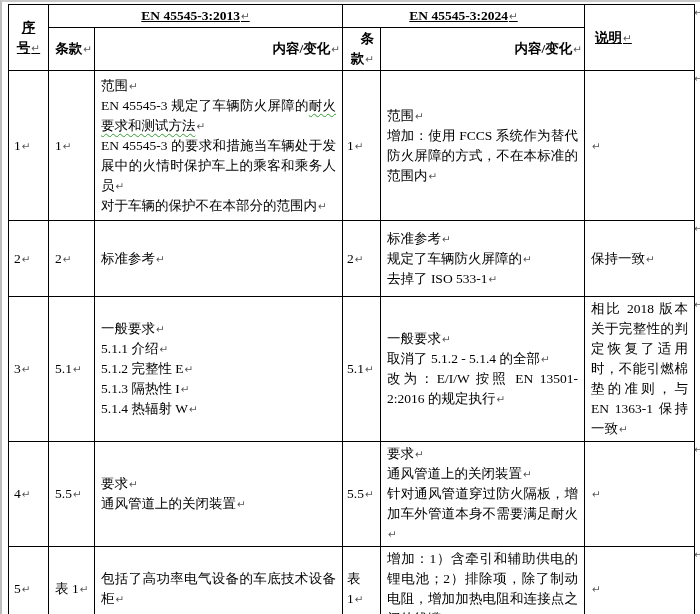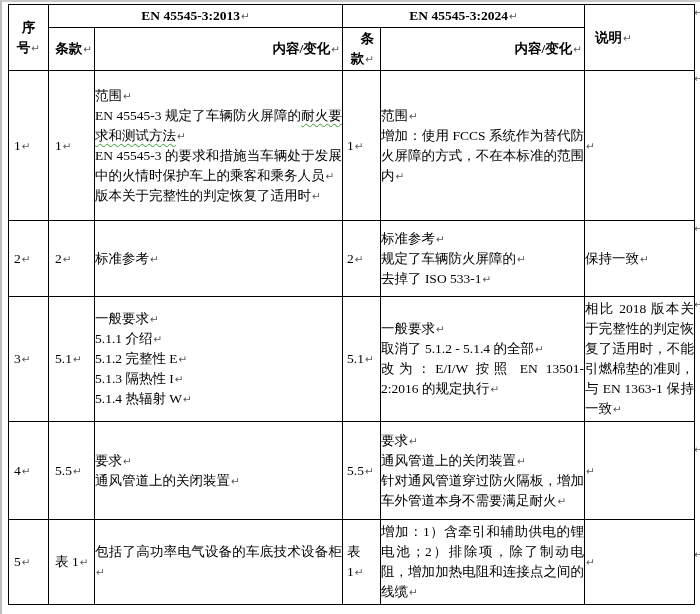--- a/index.html
+++ b/index.html
@@ -14,32 +14,32 @@
   table.cmp {
     border-collapse:collapse; table-layout:fixed;
     margin:2px 0 0 6px; width:686px;
   }
   td {
     border:1px solid #000; vertical-align:middle;
     font-size:13.5px; line-height:20px; padding:1px 10px;
     overflow:hidden;
   }
   thead td { font-weight:bold; }
-  thead tr.h1 { height:22px; }
+  thead tr.h1 { height:22px;text-decoration:underline; }
   thead tr.h2 { height:41px;text-align:right; }
   td.title { text-align:center; }
   td.serial-h { text-align:center; padding:1px 7px; }
   td.clause-h { padding:1px 2px 1px 5px; }
   td.clause-h.nw { padding:1px 6px; }
   td.content-h { padding:1px 2px 1px 12px; }
   td.note-h { padding:1px 2px 1px 10px; }
   td.c.serial { padding:1px 2px 1px 5px; }
   td.c.clause { padding:1px 2px 1px 6px; }
   td.c.clause.nwb { padding:1px 2px 1px 4px; }
-  td.c.content, td.c.note { padding:2px 0; }
+  td.c.content, td.c.note { padding:2px 6px; }
   .para { text-align:justify; }
   .squiggle {
     text-decoration-line:underline; text-decoration-style:wavy;
     text-decoration-color:#2f9e2f; text-decoration-thickness:1px;
     text-underline-offset:3px;
   }
   .pmark {
     color:#5a5a5a; font-size:10.5px; font-weight:normal;
     font-family:"DejaVu Sans", sans-serif; margin-left:1px;
   }
@@ -81,21 +81,21 @@
       </tr>
     </thead>
     <tbody id="rows">
         <tr>
           <td class="c serial"><span>1</span><span class="pmark">↵</span></td>
           <td class="c clause"><span>1</span><span class="pmark">↵</span></td>
           <td class="c content">
             <div class="para"><span>范围</span><span class="pmark">↵</span></div>
             <div class="para"><span>EN 45545-3 规定了车辆防火屏障的</span><span class="squiggle">耐火要求和测试方法</span><span class="pmark">↵</span></div>
             <div class="para"><span>EN 45545-3 的要求和措施当车辆处于发展中的火情时保护车上的乘客和乘务人员</span><span class="pmark">↵</span></div>
-            <div class="para"><span>版本关于完整性的判定恢复了适用时</span><span class="pmark">↵</span></div>
+            <div class="para"><span>对于车辆的保护不在本部分的范围内</span><span class="pmark">↵</span></div>
           </td>
           <td class="c clause nwb"><span>1</span><span class="pmark">↵</span></td>
           <td class="c content">
             <div class="para"><span>范围</span><span class="pmark">↵</span></div>
             <div class="para"><span>增加：使用 FCCS 系统作为替代防火屏障的方式，不在本标准的范围内</span><span class="pmark">↵</span></div>
           </td>
           <td class="c note"><span class="pmark">↵</span></td>
         </tr>
         <tr>
           <td class="c serial"><span>2</span><span class="pmark">↵</span></td>

